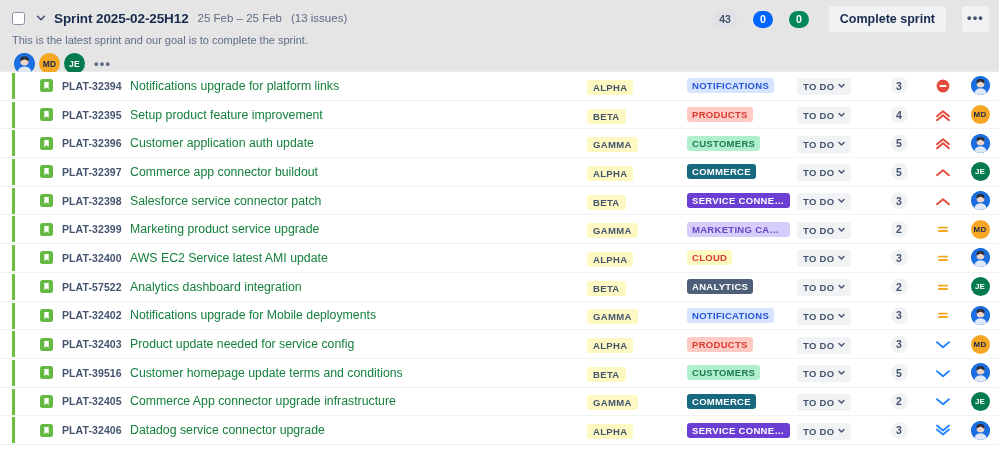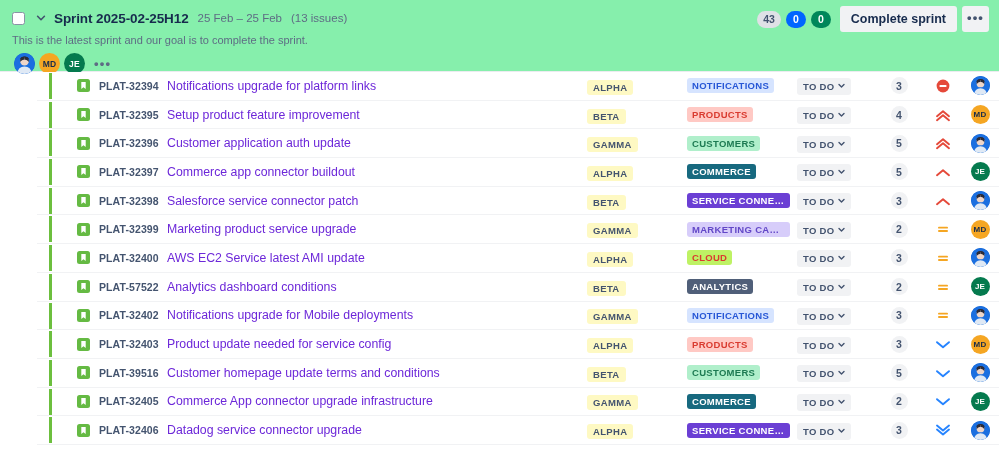--- a/index.html
+++ b/index.html
@@ -8,21 +8,21 @@
     font-family: "Liberation Sans", sans-serif;
     background: #ffffff;
     color: #172b4d;
     overflow: hidden;
   }
 
   .app { width: 999px; height: 450px; position: relative; }
 
   
   .sprint-header {
-    background: #86efac;
+    background: #e5e5e5;
     padding: 8px 12px 6px 12px;
     border-bottom: 1px solid #ebecf0;
     height: 72px;
     position: relative;
   }
   .hdr-row1 { display: flex; align-items: center; height: 20px; }
   .checkbox {
     width: 13px; height: 13px;
     border: 1.6px solid #8993a4;
     border-radius: 2.5px;
@@ -62,21 +62,21 @@
   .avatar.photo .face {
     position: absolute; left: 0; top: 0; width: 100%; height: 100%;
   }
   .more-dots {
     font-size: 13px; color: #5e6c84; letter-spacing: 1.2px;
     margin-left: 5px; line-height: 1; font-weight: 700;
   }
 
   .hdr-right {
     position: absolute; right: 10px; top: 6px;
-    display: flex; align-items: center; gap: 5px;
+    display: flex; align-items: center; gap: 16px;
   }
   .pill {
     min-width: 20px; height: 17px; border-radius: 9px;
     font-size: 10.5px; font-weight: 700;
     display: flex; align-items: center; justify-content: center;
     padding: 0 6px;
   }
   .pill.grey  { background: #dfe1e6; color: #42526e; }
   .pill.blue  { background: #0065ff; color: #ffffff; }
   .pill.green { background: #00875a; color: #ffffff; }
@@ -91,21 +91,21 @@
   .btn-kebab {
     background: #f1f2f4; border: none; border-radius: 3px;
     width: 27px; height: 26px; cursor: pointer;
     color: #44546f; font-size: 13px; font-weight: 700;
     letter-spacing: 1.1px; line-height: 1;
     display: flex; align-items: center; justify-content: center;
     padding-bottom: 3px;
   }
 
   
-  .rows { position: relative; margin-left: 37px; }
+  .rows { position: relative; }
   .row {
     display: flex; align-items: center;
     height: 28.7px;
     border-bottom: 1px solid #f1f2f4;
     background: #fff;
     position: relative;
     padding-left: 12px;
   }
   .row::before {
     content: ""; position: absolute; left: 12px; top: 1px;
@@ -116,21 +116,21 @@
   }
   .story-icon {
     width: 13px; height: 13px; background: #65ba43; border-radius: 2.5px;
     display: flex; align-items: center; justify-content: center; flex: none;
   }
   .c-key {
     font-size: 10.5px; font-weight: 700; color: #44546f;
     letter-spacing: 0.1px; width: 68px; flex: none;
   }
   .c-summary {
-    font-size: 12.3px; color: #6d28d9; flex: 1;
+    font-size: 12.3px; color: #15803d; flex: 1;
     white-space: nowrap; overflow: hidden; text-overflow: ellipsis;
     padding-right: 8px;
   }
   .c-release { width: 100px; flex: none; }
   .release-tag {
     display: inline-block; background: #fef9c3; color: #44546f;
     font-size: 9.5px; font-weight: 700; letter-spacing: 0.35px;
     padding: 2px 6px; border-radius: 3px;
   }
   .c-epic { width: 110px; flex: none; display: flex; }
@@ -444,21 +444,21 @@
           <span class="story-icon">
             <svg width="13" height="13" viewBox="0 0 13 13" aria-hidden="true">
               <path d="M4.3 3.1h4.4v6.9L6.5 8.2 4.3 10z" fill="#ffffff"></path>
             </svg>
           </span>
         </div>
         <div class="c-key">PLAT-32400</div>
         <div class="c-summary">AWS EC2 Service latest AMI update</div>
         <div class="c-release"><span class="release-tag">ALPHA</span></div>
         <div class="c-epic">
-          <span class="epic-tag" style="background:#bef264;color:#d93b30;text-align:center;">CLOUD</span>
+          <span class="epic-tag" style="background:#fef9c3;color:#d93b30;text-align:center;">CLOUD</span>
         </div>
         <div class="c-status"><button class="status-btn">
             <span>TO DO</span>
             <span><svg width="9" height="9" viewBox="0 0 9 9" aria-hidden="true">
                 <path d="M2 3.4 L4.5 5.9 L7 3.4" fill="none" stroke="#42526e" stroke-width="1.4" stroke-linecap="round" stroke-linejoin="round"></path>
               </svg></span>
           </button></div>
         <div class="c-points">
           <span class="pts">3</span>
         </div>
@@ -483,21 +483,21 @@
       </div>
       <div class="row">
         <div class="c-type">
           <span class="story-icon">
             <svg width="13" height="13" viewBox="0 0 13 13" aria-hidden="true">
               <path d="M4.3 3.1h4.4v6.9L6.5 8.2 4.3 10z" fill="#ffffff"></path>
             </svg>
           </span>
         </div>
         <div class="c-key">PLAT-57522</div>
-        <div class="c-summary">Analytics dashboard conditions</div>
+        <div class="c-summary">Analytics dashboard integration</div>
         <div class="c-release"><span class="release-tag">BETA</span></div>
         <div class="c-epic">
           <span class="epic-tag" style="background:#505f79;color:#ffffff;">ANALYTICS</span>
         </div>
         <div class="c-status"><button class="status-btn">
             <span>TO DO</span>
             <span><svg width="9" height="9" viewBox="0 0 9 9" aria-hidden="true">
                 <path d="M2 3.4 L4.5 5.9 L7 3.4" fill="none" stroke="#42526e" stroke-width="1.4" stroke-linecap="round" stroke-linejoin="round"></path>
               </svg></span>
           </button></div>

